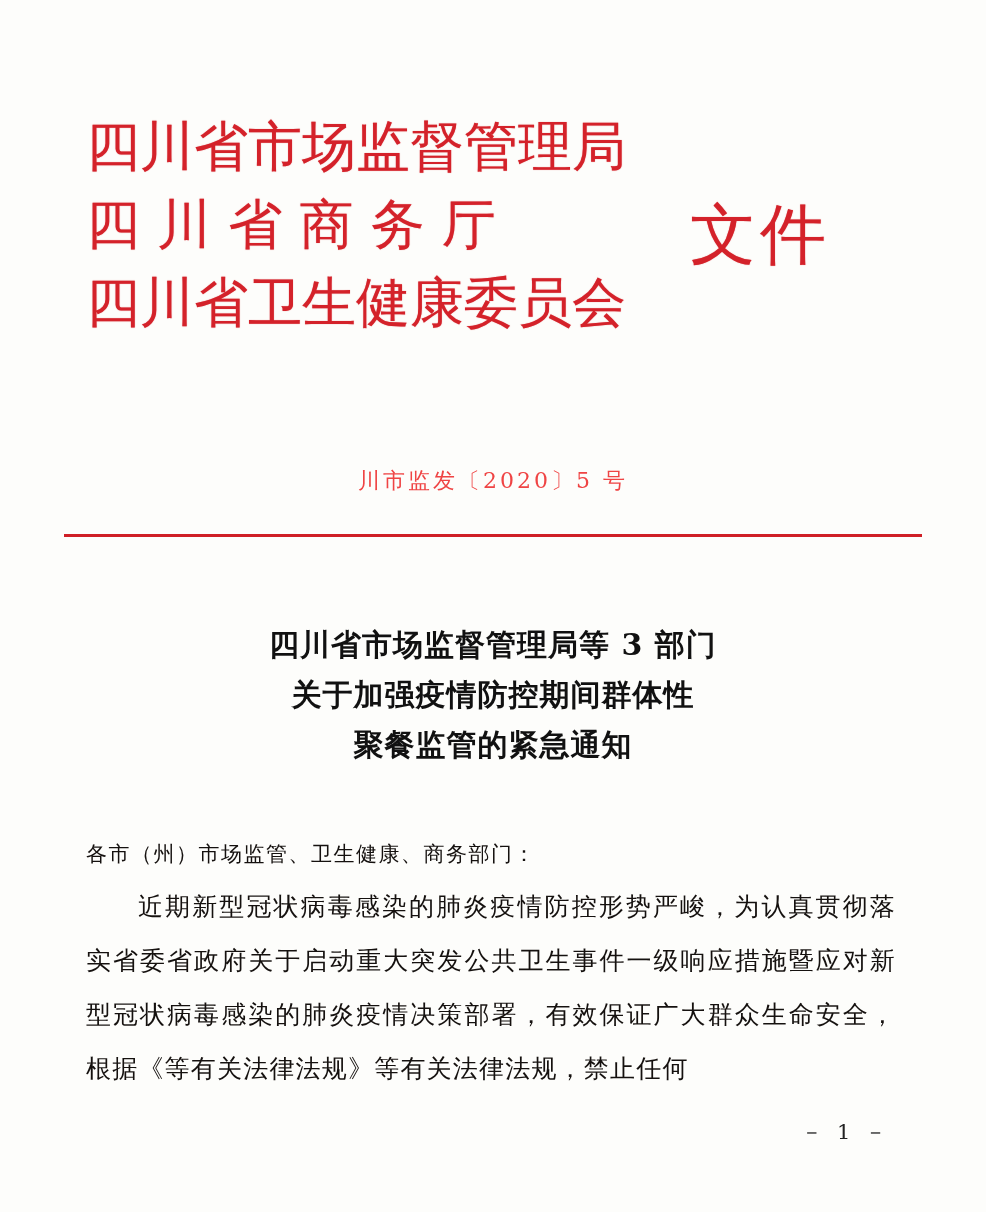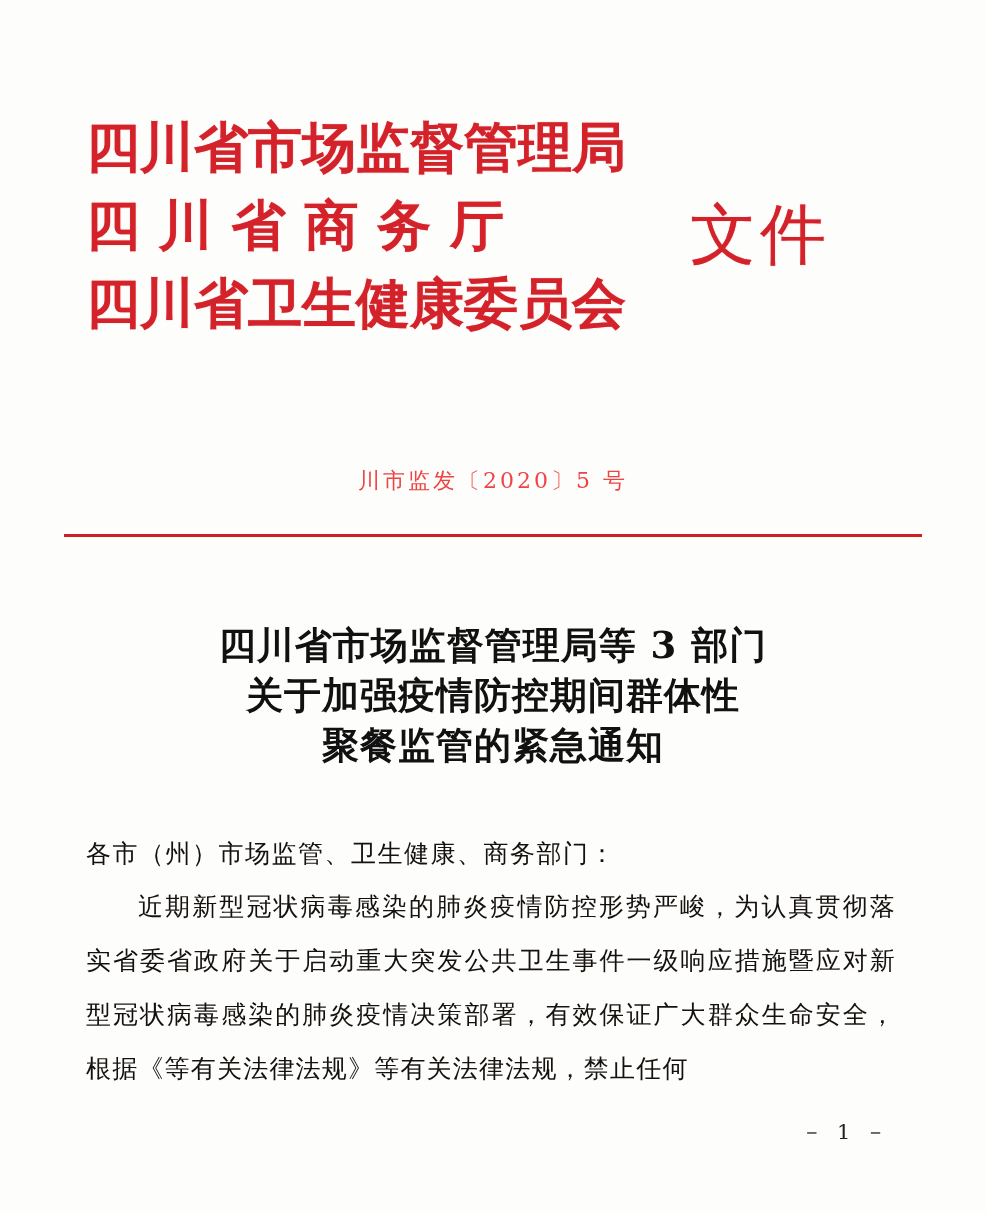--- a/index.html
+++ b/index.html
@@ -31,21 +31,21 @@
   }
   .masthead-names {
     position: absolute;
     left: 86px;
     top: 0;
     width: 580px;
   }
   .org-line {
     color: #d4222a;
     font-family: "DejaVu Serif", "Liberation Serif", serif;
-    font-weight: 700;
+    font-weight: 400;
     font-size: 54px;
     line-height: 78px;
     letter-spacing: 0px;
     white-space: nowrap;
     text-shadow: 0 0 1px rgba(212,34,42,0.6);
   }
   .masthead-doc {
     position: absolute;
     left: 690px;
     top: 88px;
@@ -82,36 +82,36 @@
 
   
   .title-block {
     position: absolute;
     top: 620px;
     left: 0;
     right: 0;
     text-align: center;
   }
   .title-line {
-    font-size: 37px;
+    font-size: 30px;
     font-weight: 700;
     line-height: 50px;
     letter-spacing: 1px;
     color: #111;
   }
 
   
   .body-block {
     position: absolute;
     top: 828px;
     left: 86px;
     width: 810px;
   }
   .salutation {
-    font-size: 25px;
+    font-size: 21px;
     line-height: 52px;
     letter-spacing: 1.5px;
     color: #15110f;
   }
   .para {
     font-size: 25px;
     line-height: 54px;
     letter-spacing: 1.2px;
     color: #15110f;
     text-align: justify;

